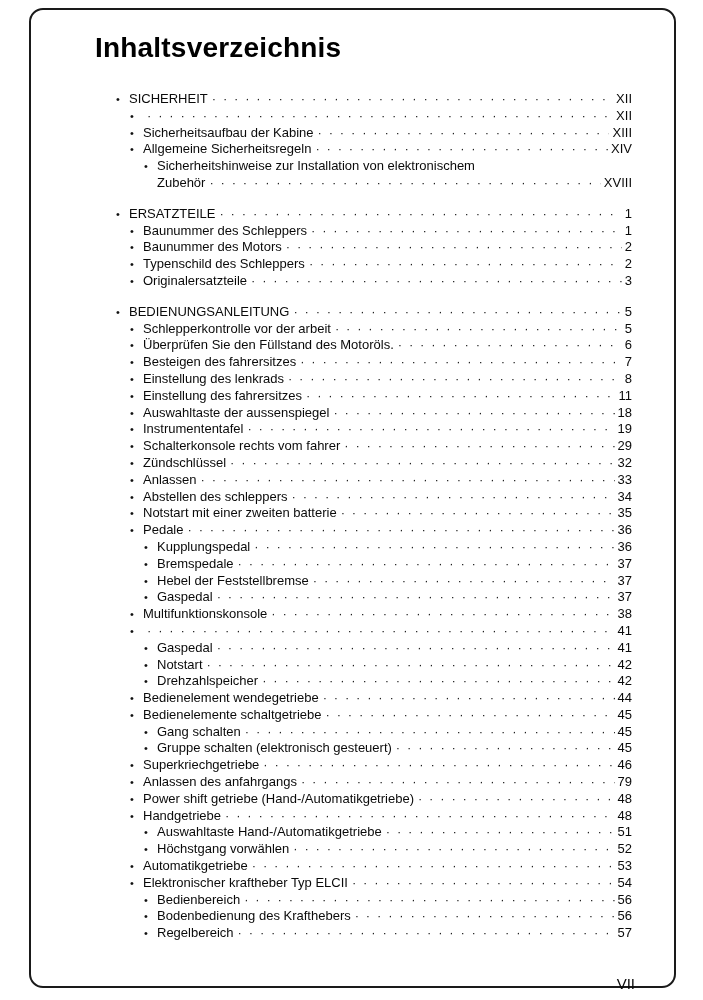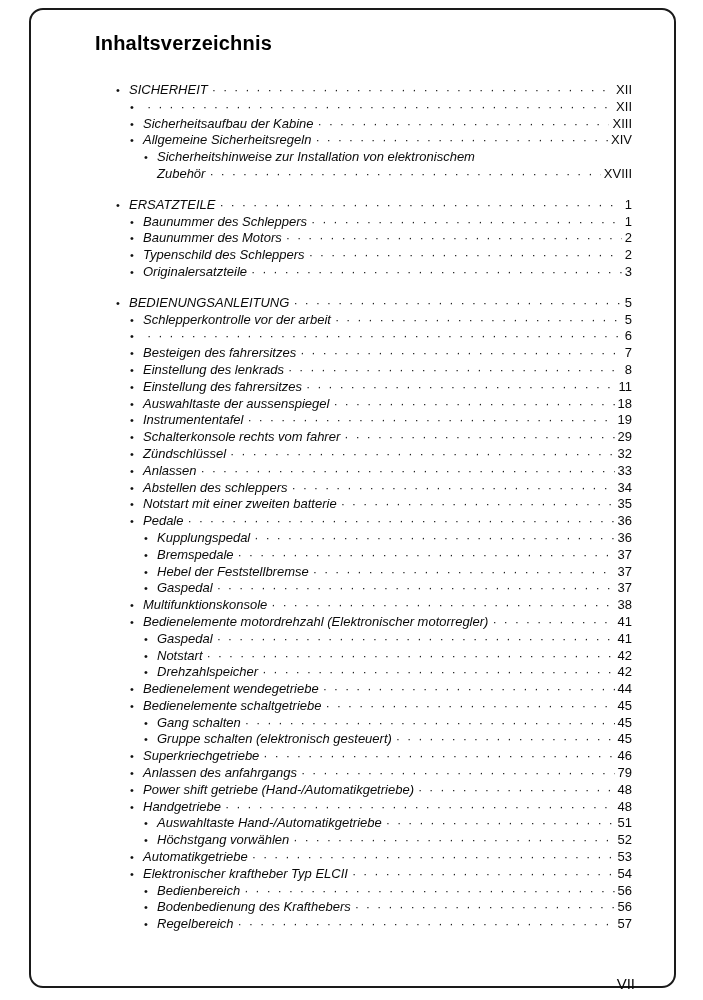--- a/index.html
+++ b/index.html
@@ -26,21 +26,21 @@
     border-radius: 14px;
     background: #ffffff;
   }
   .content {
     position: absolute;
     left: 95px;
     top: 32px;
     width: 537px;
   }
   .doc-title {
-    font-size: 20px;
+    font-size: 28px;
     font-weight: 700;
     letter-spacing: 0.2px;
     margin: 0 0 27px 0;
     color: #000000;
   }
   .toc-list {
     margin-left: 21px;
     width: 516px;
   }
   .toc-row {
@@ -54,21 +54,20 @@
   .toc-row.lvl3 { padding-left: 28px; }
   .toc-row.sect-gap { margin-top: 14px; }
   .bullet {
     flex: 0 0 13px;
     font-size: 11px;
     color: #111;
   }
   .label {
     flex: 0 0 auto;
     color: #0a0a0a;
-    font-style: italic;
   }
   .leader {
     flex: 1 1 auto;
     overflow: hidden;
     letter-spacing: 1.6px;
     margin-left: 4px;
     margin-right: 3px;
     color: #222;
   }
   .pagenum {
@@ -162,20 +161,21 @@
         <span class="pagenum">5</span>
       </div>
       <div class="toc-row lvl2">
         <span class="bullet">•</span>
         <span class="label">Schlepperkontrolle vor der arbeit</span>
         <span class="leader">· · · · · · · · · · · · · · · · · · · · · · · · · · · · · · · · · · · · · · · · · · · · · · · · · · · · · · · · · · · · · · · · · · · · · · · · · · · · · · · · · · · · · · · · · · · · · · · · · · · · · · · · · · · · · · · · · · · · · · · · · · · · · · · · · · · · · · · · · · · · · · · · · · · · · · · · · · · · · · · · · · · · · · · · · · · · · · · · · · · · · · · · · · · · · · · · · · · · · · · · </span>
         <span class="pagenum">5</span>
       </div>
       <div class="toc-row lvl2">
         <span class="bullet">•</span>
+        <span class="label">Überprüfen Sie den Füllstand des Motoröls.</span>
         <span class="leader">· · · · · · · · · · · · · · · · · · · · · · · · · · · · · · · · · · · · · · · · · · · · · · · · · · · · · · · · · · · · · · · · · · · · · · · · · · · · · · · · · · · · · · · · · · · · · · · · · · · · · · · · · · · · · · · · · · · · · · · · · · · · · · · · · · · · · · · · · · · · · · · · · · · · · · · · · · · · · · · · · · · · · · · · · · · · · · · · · · · · · · · · · · · · · · · · · · · · · · · · </span>
         <span class="pagenum">6</span>
       </div>
       <div class="toc-row lvl2">
         <span class="bullet">•</span>
         <span class="label">Besteigen des fahrersitzes</span>
         <span class="leader">· · · · · · · · · · · · · · · · · · · · · · · · · · · · · · · · · · · · · · · · · · · · · · · · · · · · · · · · · · · · · · · · · · · · · · · · · · · · · · · · · · · · · · · · · · · · · · · · · · · · · · · · · · · · · · · · · · · · · · · · · · · · · · · · · · · · · · · · · · · · · · · · · · · · · · · · · · · · · · · · · · · · · · · · · · · · · · · · · · · · · · · · · · · · · · · · · · · · · · · · </span>
         <span class="pagenum">7</span>
       </div>
       <div class="toc-row lvl2">
@@ -263,21 +263,20 @@
         <span class="pagenum">37</span>
       </div>
       <div class="toc-row lvl2">
         <span class="bullet">•</span>
         <span class="label">Multifunktionskonsole</span>
         <span class="leader">· · · · · · · · · · · · · · · · · · · · · · · · · · · · · · · · · · · · · · · · · · · · · · · · · · · · · · · · · · · · · · · · · · · · · · · · · · · · · · · · · · · · · · · · · · · · · · · · · · · · · · · · · · · · · · · · · · · · · · · · · · · · · · · · · · · · · · · · · · · · · · · · · · · · · · · · · · · · · · · · · · · · · · · · · · · · · · · · · · · · · · · · · · · · · · · · · · · · · · · · </span>
         <span class="pagenum">38</span>
       </div>
       <div class="toc-row lvl2">
         <span class="bullet">•</span>
-        <span class="label">Bedienelemente motordrehzahl (Elektronischer motorregler)</span>
         <span class="leader">· · · · · · · · · · · · · · · · · · · · · · · · · · · · · · · · · · · · · · · · · · · · · · · · · · · · · · · · · · · · · · · · · · · · · · · · · · · · · · · · · · · · · · · · · · · · · · · · · · · · · · · · · · · · · · · · · · · · · · · · · · · · · · · · · · · · · · · · · · · · · · · · · · · · · · · · · · · · · · · · · · · · · · · · · · · · · · · · · · · · · · · · · · · · · · · · · · · · · · · · </span>
         <span class="pagenum">41</span>
       </div>
       <div class="toc-row lvl3">
         <span class="bullet">•</span>
         <span class="label">Gaspedal</span>
         <span class="leader">· · · · · · · · · · · · · · · · · · · · · · · · · · · · · · · · · · · · · · · · · · · · · · · · · · · · · · · · · · · · · · · · · · · · · · · · · · · · · · · · · · · · · · · · · · · · · · · · · · · · · · · · · · · · · · · · · · · · · · · · · · · · · · · · · · · · · · · · · · · · · · · · · · · · · · · · · · · · · · · · · · · · · · · · · · · · · · · · · · · · · · · · · · · · · · · · · · · · · · · · </span>
         <span class="pagenum">41</span>
       </div>
       <div class="toc-row lvl3">

